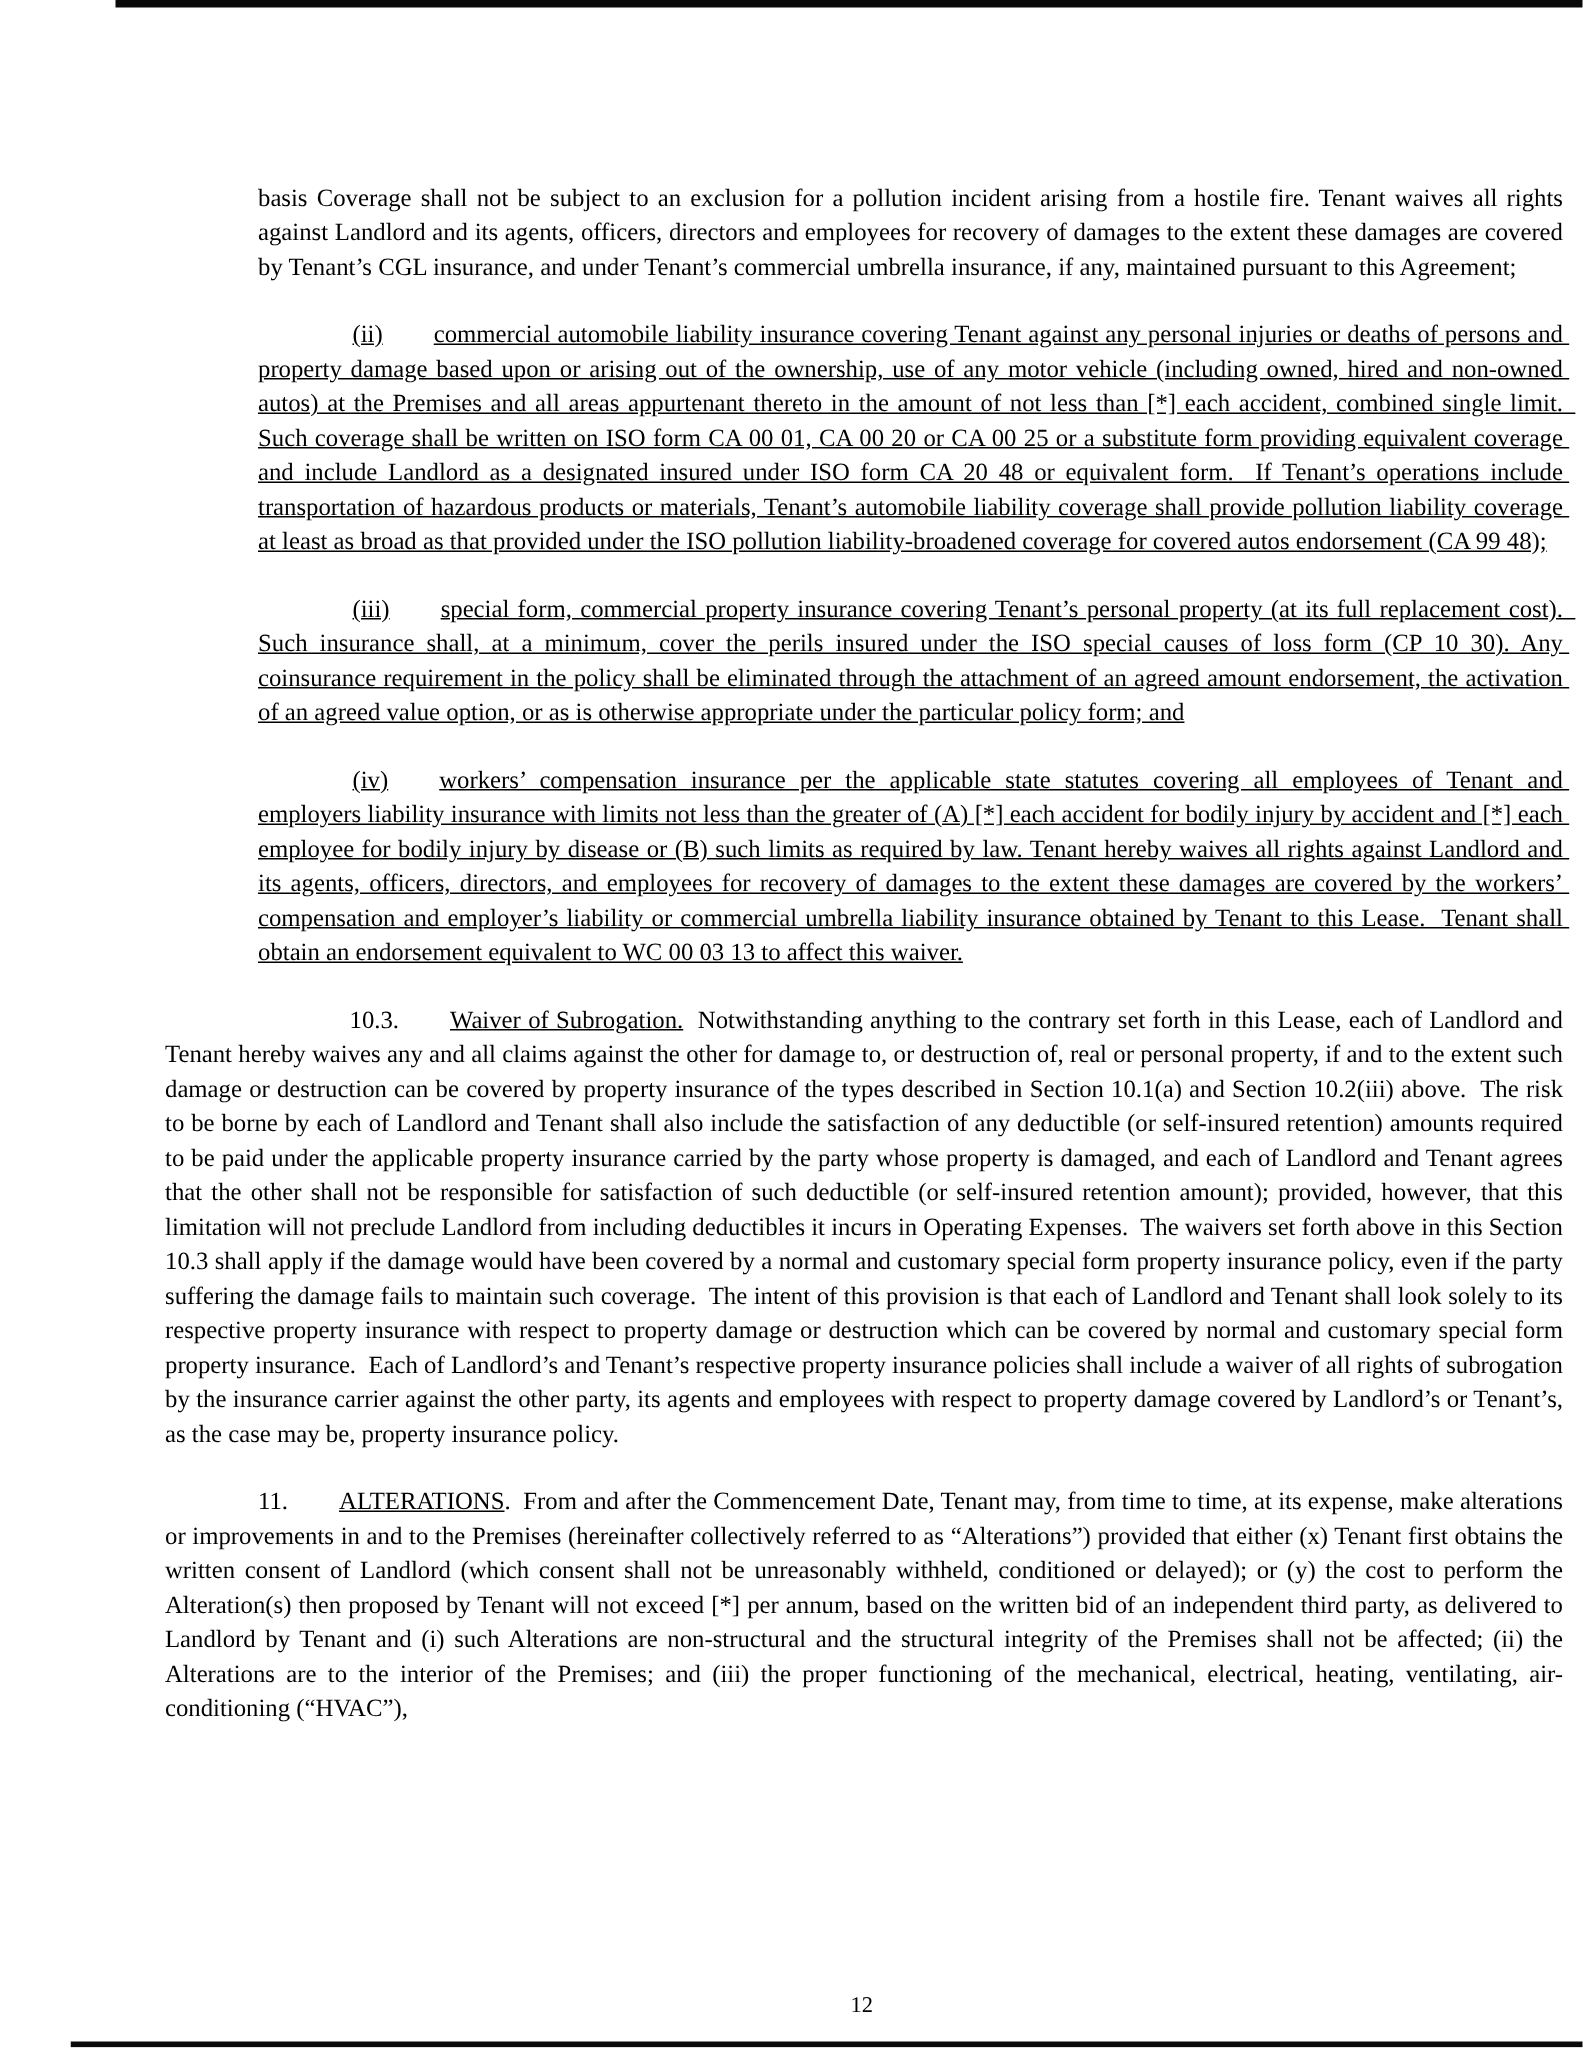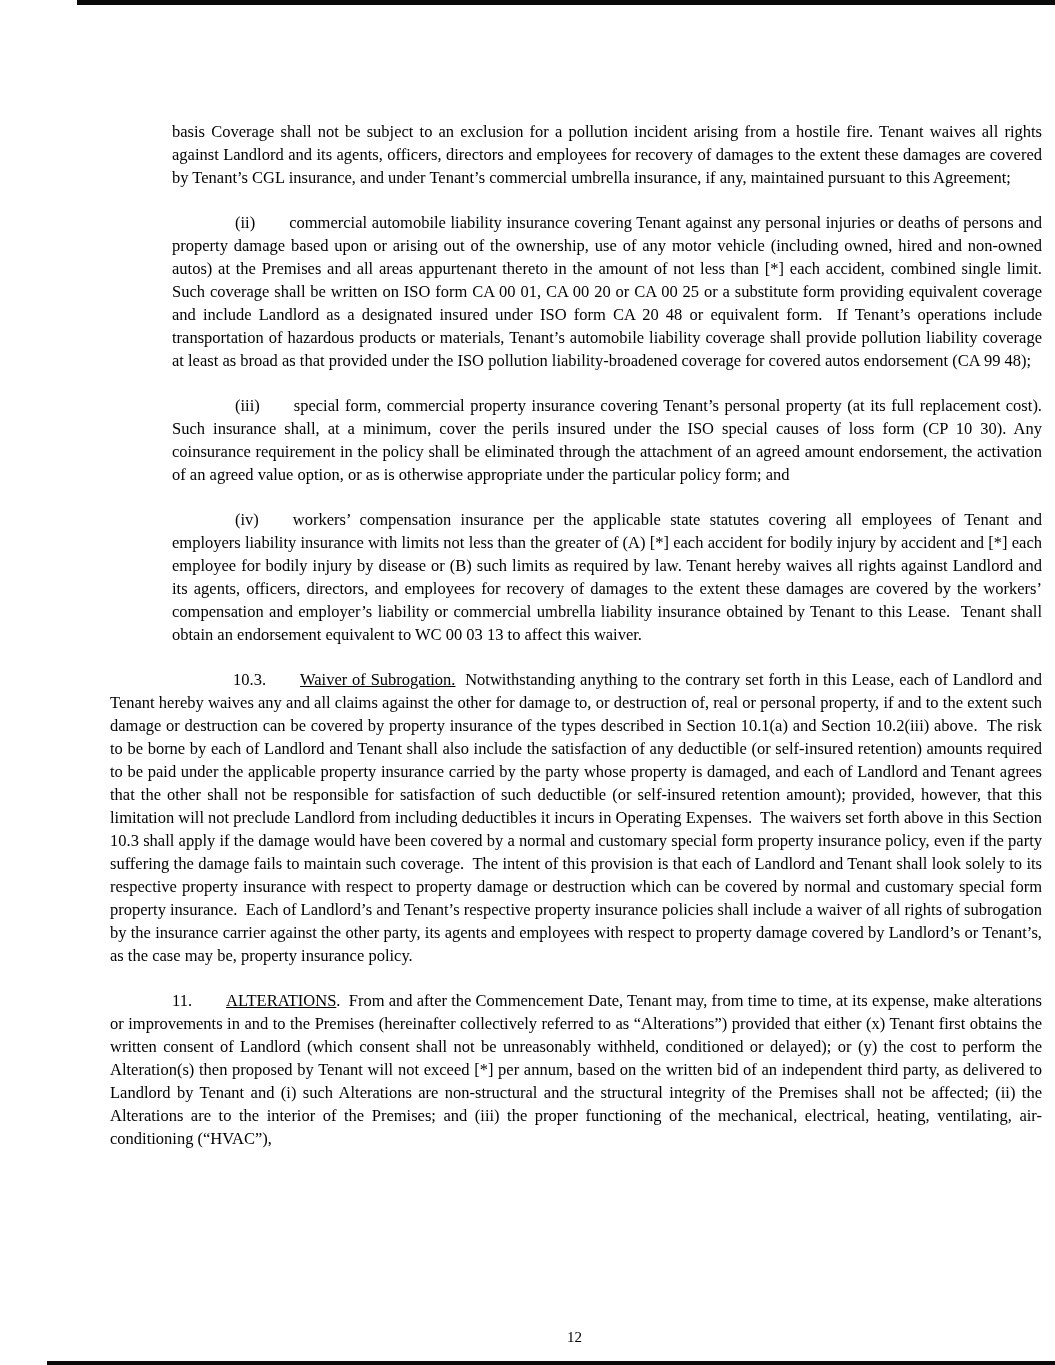--- a/index.html
+++ b/index.html
@@ -32,21 +32,21 @@
     top: 120px;
     left: 63px;
     right: 60px;
   }
   p.para {
     margin: 0 0 22px 0;
     text-align: justify;
     white-space: pre-wrap;
   }
   p.para.indented { margin-left: 62px; }
-  p.para.fl-roman { text-indent: 63px; }
+  p.para.fl-roman { text-indent: 63px; text-decoration: underline; }
   p.para.fl-103 { text-indent: 123px; }
   p.para.fl-11 { text-indent: 62px; }
   span.b { font-weight: normal; }
   span.u { text-decoration: underline; }
   span.tab { display: inline-block; width: 34px; }
   .page-number {
     position: absolute;
     left: 0;
     right: 0;
     bottom: 16px;

